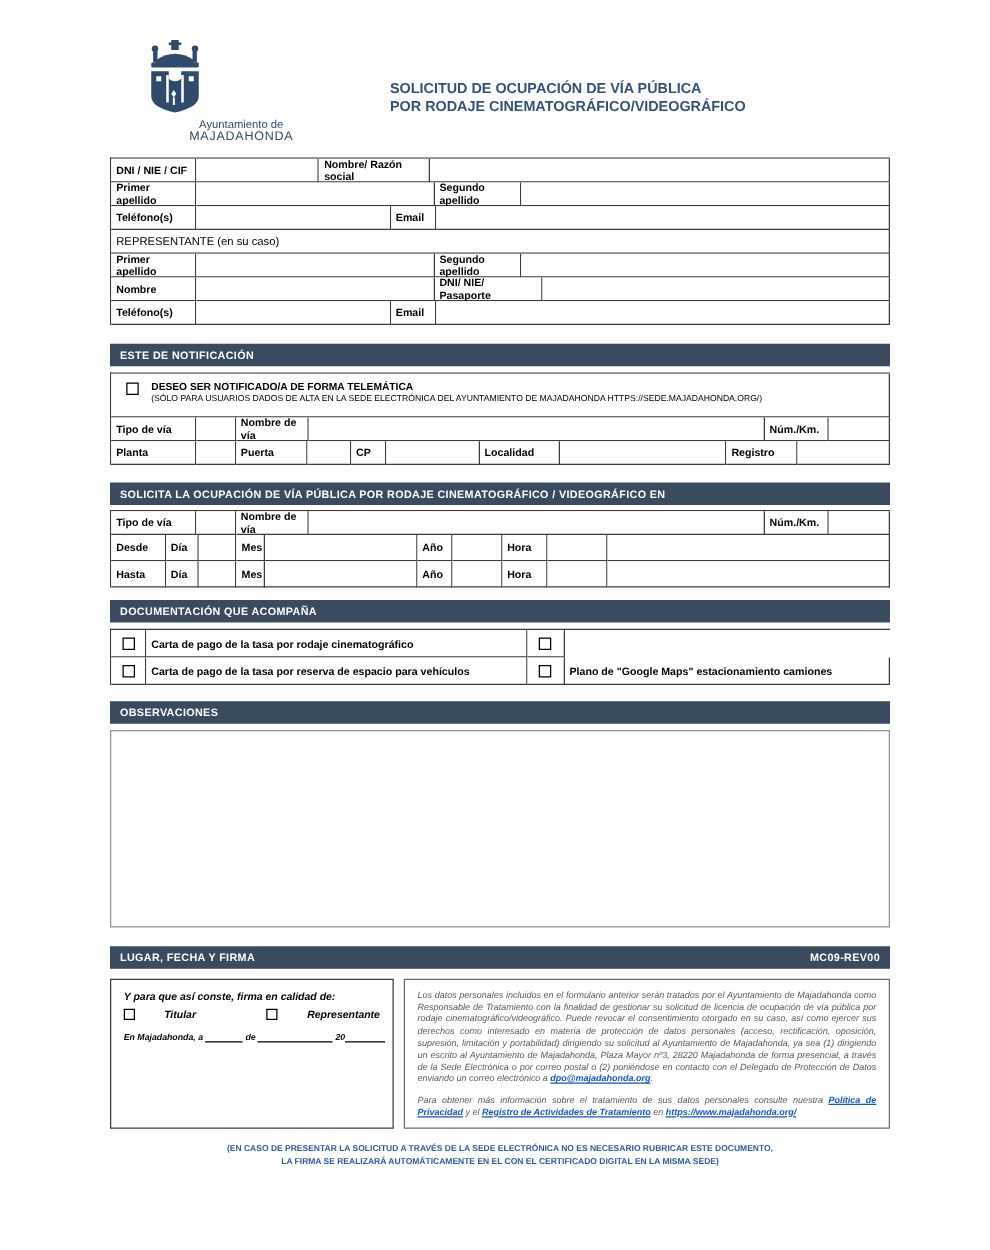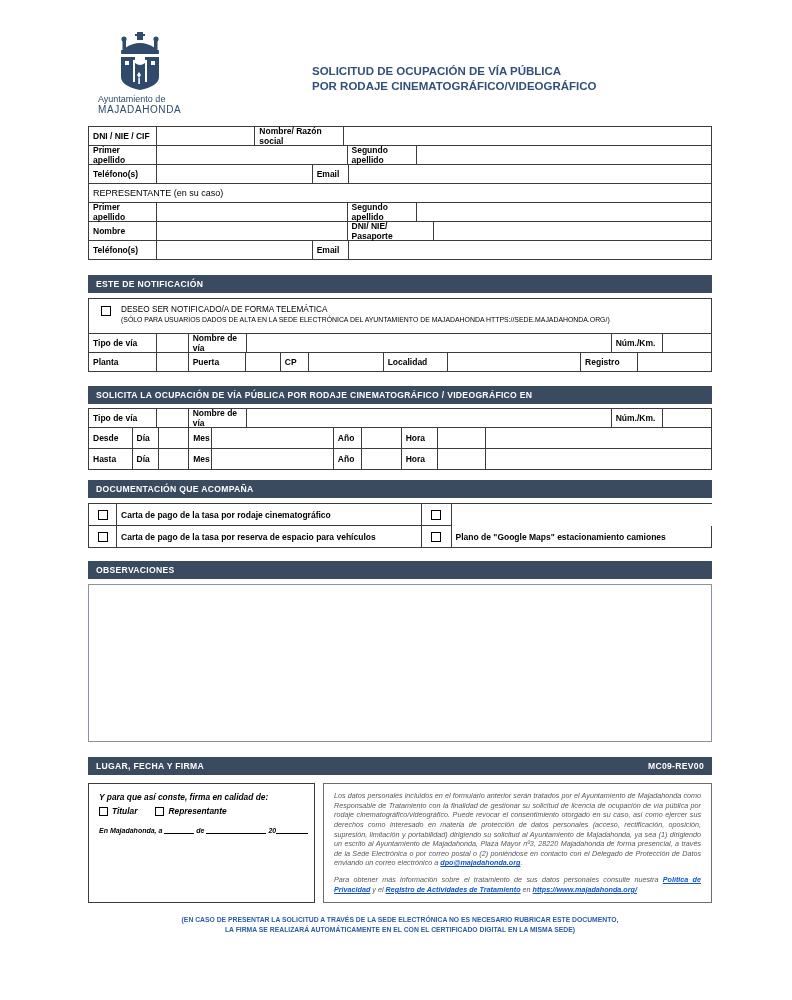--- a/index.html
+++ b/index.html
@@ -1,21 +1,21 @@
 <!DOCTYPE html>
 <html><head>
 <meta charset="utf-8">
 <style>
   html,body{margin:0;padding:0;background:#ffffff;}
   body{width:792px;height:1000px;font-family:"Liberation Sans",sans-serif;color:#000;position:relative;overflow:hidden;}
   .content{width:624px;margin-left:88px;}
 
   
   .header{display:flex;align-items:flex-start;padding-top:30px;height:92px;}
-  .logo-block{width:190px;padding-left:10px;}
+  .logo-block{width:190px;padding-left:10px;text-align:center;}
   .crest{display:block;margin-left:14px;}
   .logo-cap{color:#2f4a6b;line-height:1.15;margin-top:2px;}
   .logo-cap .l1{font-size:9px;}
   .logo-cap .l2{font-size:10px;letter-spacing:0.6px;}
   .title-block{width:400px;margin-left:auto;text-align:left;padding-top:34px;color:#33507a;font-weight:bold;font-size:11.5px;line-height:1.3;}
 
   
   .bar{background:#3a4a5f;color:#fff;font-weight:bold;font-size:8.6px;letter-spacing:0.3px;height:18px;display:flex;align-items:center;padding:0 8px;box-sizing:border-box;justify-content:space-between;}
 
   
@@ -24,33 +24,33 @@
   .cell{border-right:1px solid #3c3c3c;border-bottom:1px solid #3c3c3c;box-sizing:border-box;display:flex;align-items:center;padding:0 4px;height:19px;font-size:8.5px;background:#fff;}
   .lbl{font-weight:bold;}
   .h21 .cell{height:21px;}
   .h22 .cell{height:22px;}
   .cb{display:inline-block;width:10px;height:10px;border:1.3px solid #000;box-sizing:border-box;background:#fff;flex:none;}
   .cb.small{width:9px;height:9px;}
   .cbc{justify-content:center;}
 
   .notif-check{height:35px;align-items:flex-start;padding-top:5px;}
   .notif-check .txt{margin-left:10px;line-height:1.35;}
-  .notif-check .t1{font-weight:normal;font-size:8.2px;}
+  .notif-check .t1{font-weight:bold;font-size:8.2px;}
   .notif-check .t2{font-size:6.9px;}
 
   .mt16{margin-top:16px;} .mt15{margin-top:15px;} .mt14{margin-top:14px;} .mt13{margin-top:13px;}
   .mt10{margin-top:10px;} .mt8{margin-top:8px;font-style:italic;} .mt5{margin-top:5px;} .mt4{margin-top:4px;}
 
   .obs-box{border:1px solid #8a93a3;height:158px;box-sizing:border-box;background:#fff;}
 
   
   .sig-row{display:flex;height:120px;}
   .sig-left{width:227px;border:1px solid #3c3c3c;box-sizing:border-box;padding:8px 10px;flex:none;}
   .sig-left .s1{font-weight:bold;font-size:8.4px;}
-  .sig-left .s2{font-weight:bold;font-size:8.4px;margin-top:4px;display:flex;align-items:center;gap:4px;}
+  .sig-left .s2{font-weight:bold;font-size:8.4px;margin-top:4px;display:flex;align-items:center;gap:4px;justify-content:space-between;}
   .sig-left .s2 .gap{width:10px;}
   .sig-left .s3{font-weight:bold;font-size:7px;margin-top:10px;white-space:nowrap;}
   .blank{display:inline-block;border-bottom:1px solid #000;height:7px;vertical-align:bottom;}
   .w30{width:30px;} .w60{width:60px;} .w32{width:32px;}
   .sig-right{margin-left:8px;flex:1;border:1px solid #6d6d6d;box-sizing:border-box;padding:7px 10px;color:#595959;font-size:7.2px;line-height:1.34;text-align:justify;}
   .sig-right p{margin:0;}
   .sig-right p + p{margin-top:7px;}
   .lnk{color:#1155cc;font-weight:bold;text-decoration:underline;}
 
   .footer-note{margin-top:12px;text-align:center;color:#2b5ca8;font-weight:bold;font-size:6.8px;line-height:1.5;}

